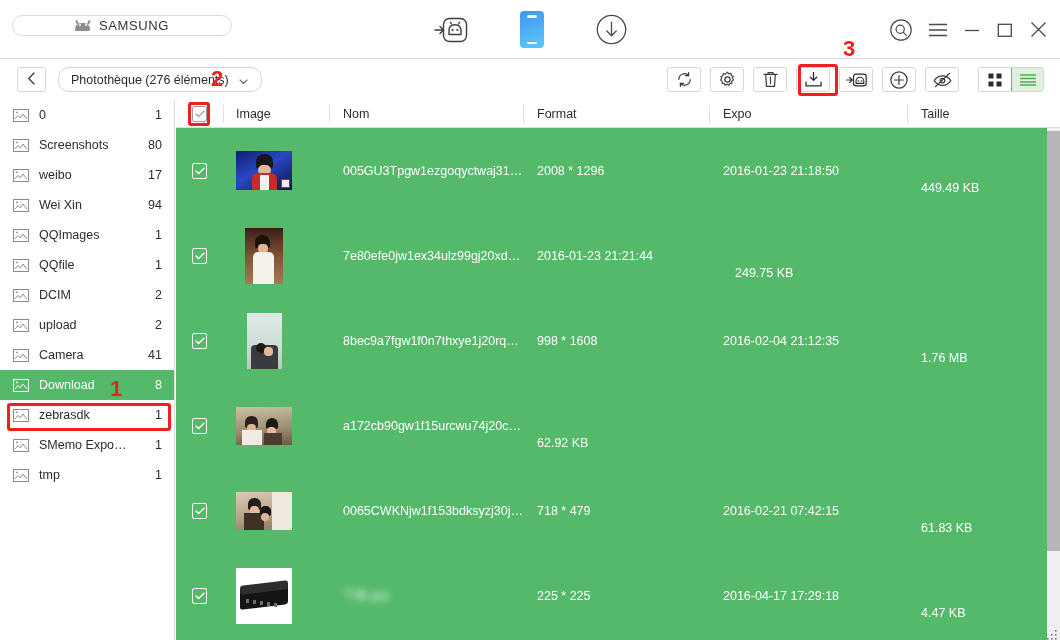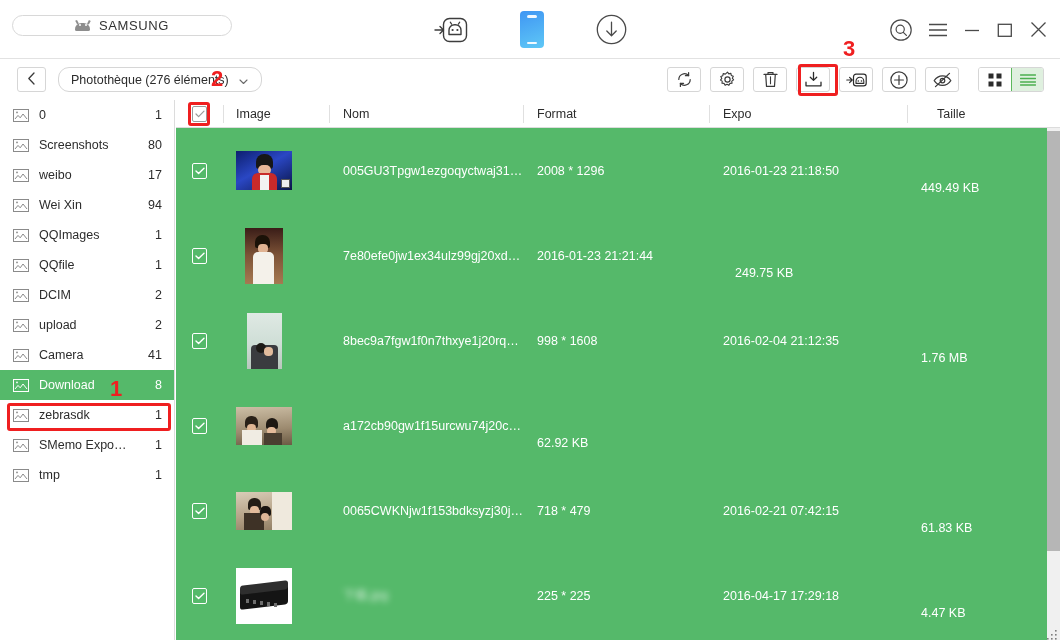--- a/index.html
+++ b/index.html
@@ -123,21 +123,21 @@
   .th { font-size:12.5px; color:#2c2c2c; position:relative; height:28px;
         display:flex; align-items:center; }
   .th + .th::before {
     content:""; position:absolute; left:0; top:5px; height:18px; width:1px; background:#e0e0e0;
   }
   .th.c-chk { width:47px; justify-content:center; }
   .th.c-img { width:106px; padding-left:13px; }
   .th.c-nom { width:194px; padding-left:14px; }
   .th.c-fmt { width:186px; padding-left:14px; }
   .th.c-dat { width:198px; padding-left:14px; }
-  .th.c-tai { width:153px; padding-left:30px; }
+  .th.c-tai { width:153px; padding-left:14px; }
 
   .chk-hdr {
     width:15px; height:16px; border:1px solid #9a9a9a; border-radius:2px; background:#fff;
     display:flex; align-items:center; justify-content:center;
   }
 
   .tbody { position:absolute; top:28px; left:0; width:884px; height:512px; }
   .row { height:85px; display:flex; align-items:center; }
   .cell { font-size:12.5px; color:#ffffff; height:85px; display:flex; align-items:center; }
   .cell.c-chk { width:47px; justify-content:center; }

